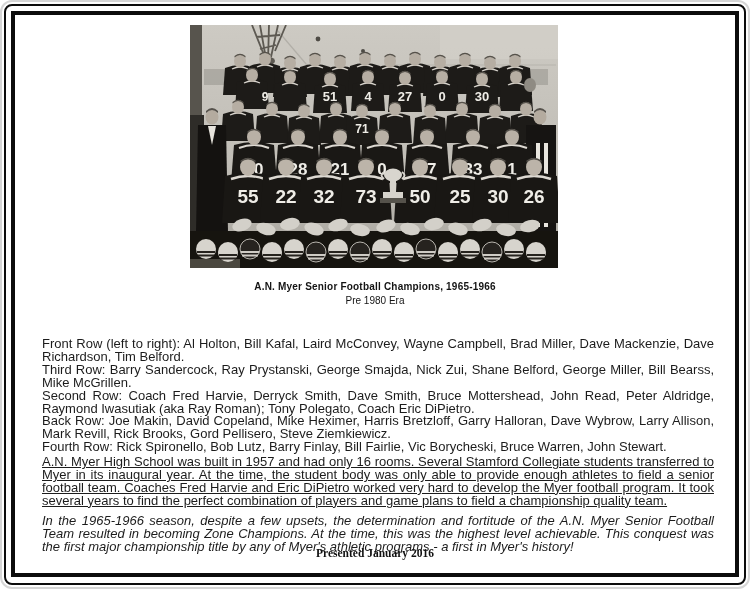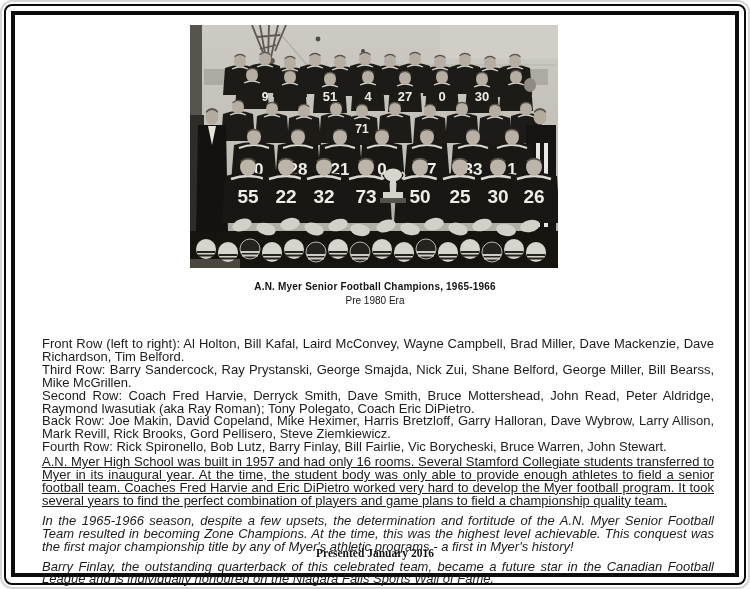--- a/index.html
+++ b/index.html
@@ -234,16 +234,15 @@
 </div>
 
 <div class="text-block">
   <p>Front Row (left to right):  Al Holton, Bill Kafal, Laird McConvey, Wayne Campbell, Brad Miller, Dave Mackenzie, Dave Richardson, Tim Belford.</p>
   <p>Third Row:  Barry Sandercock, Ray Prystanski, George Smajda, Nick Zui, Shane Belford, George Miller, Bill Bearss, Mike McGrillen.</p>
   <p>Second Row:  Coach Fred Harvie, Derryck Smith, Dave Smith, Bruce Mottershead, John Read, Peter Aldridge, Raymond Iwasutiak (aka Ray Roman); Tony Polegato, Coach Eric DiPietro.</p>
   <p>Back Row: Joe Makin, David Copeland, Mike Heximer, Harris Bretzloff, Garry Halloran, Dave Wybrow, Larry Allison, Mark Revill, Rick Brooks, Gord Pellisero, Steve Ziemkiewicz.</p>
   <p>Fourth Row:  Rick Spironello, Bob Lutz, Barry Finlay, Bill Fairlie, Vic Borycheski, Bruce Warren, John Stewart.</p>
   <p class="gap-sm">A.N. Myer High School was built in 1957 and had only 16 rooms.  Several Stamford Collegiate students transferred to Myer in its inaugural year.  At the time, the student body was only able to provide enough athletes to field a senior football team.  Coaches Fred Harvie and Eric DiPietro worked very hard to develop the Myer football program.  It took several years to find the perfect combination of players and game plans to field a championship quality team.</p>
   <p class="gap">In the 1965-1966 season, despite a few upsets, the determination and fortitude of the A.N. Myer Senior Football Team resulted in becoming Zone Champions.  At the time, this was the highest level achievable.  This conquest was the first major championship title by any of Myer's athletic programs - a first in Myer's history!</p>
-  <p class="gap">Barry Finlay, the outstanding quarterback of this celebrated team, became a future star in the Canadian Football League and is individually honoured on the Niagara Falls Sports Wall of Fame.</p>
 </div>
 
 <div class="footer">Presented January 2016</div>
 
 </body></html>

